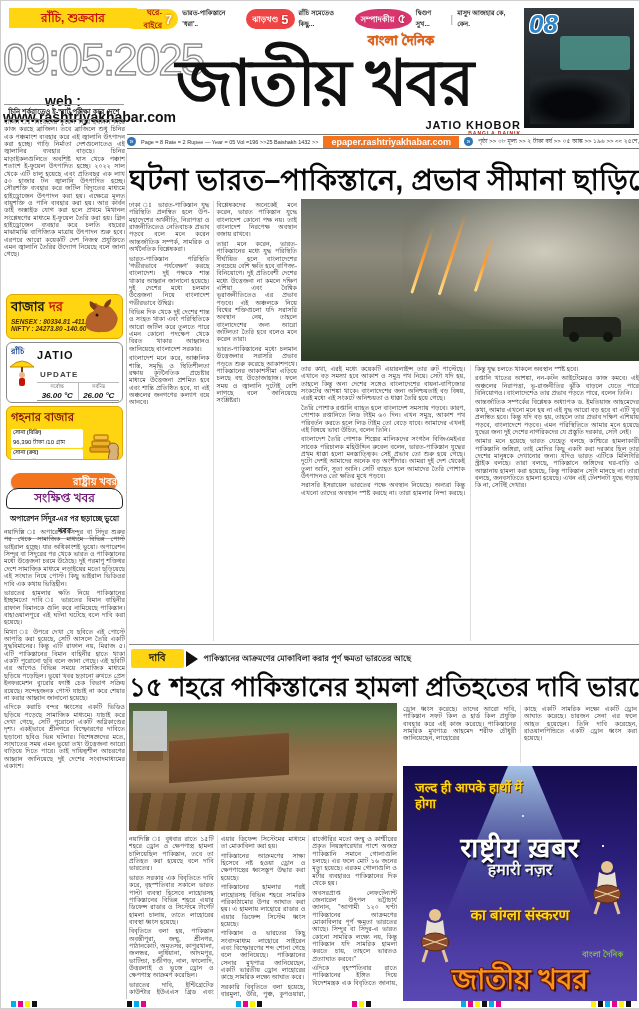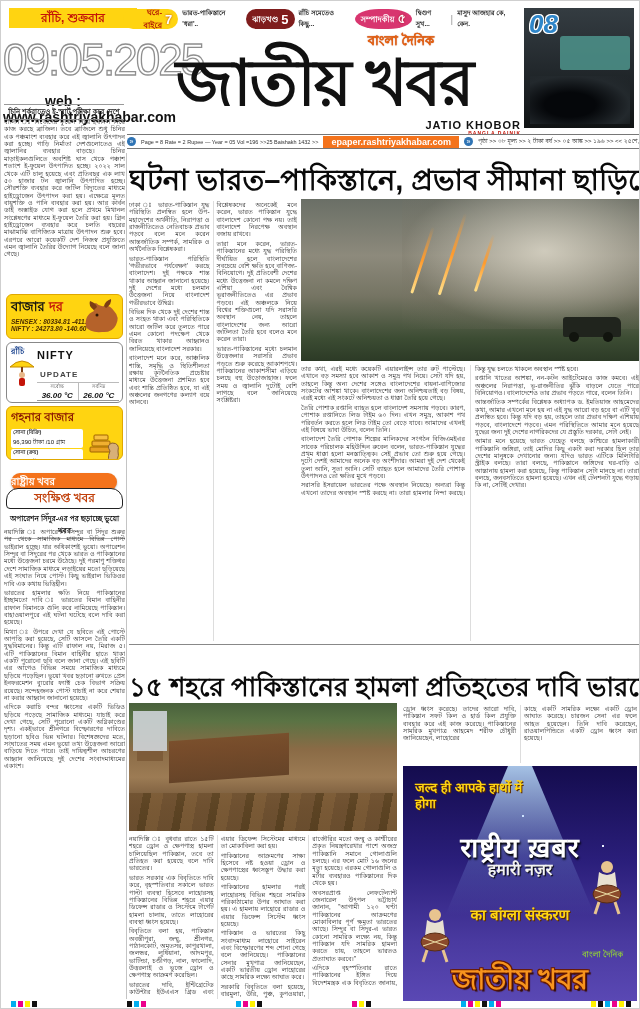--- a/index.html
+++ b/index.html
@@ -15,21 +15,21 @@
              font-size:44px; font-weight:200; color:rgba(255,255,255,.1); line-height:66px;
              -webkit-text-stroke:1.3px #8f8f8f; letter-spacing:-2px; }
   .webline { position:absolute; left:2px; top:92px; width:120px; text-align:center;
              font-size:14px; font-weight:bold; color:#111; }
   .teasers { position:absolute; left:122px; top:7px; width:396px; height:22px; display:flex;
              align-items:center; gap:4px; }
   .badge { height:20px; display:flex; align-items:center; padding:0 6px; border-radius:10px; gap:3px; }
   .badge .bl { font-size:8px; font-weight:bold; }
   .badge .bn { font-size:13px; font-weight:bold; color:#fff; text-shadow:0 0 2px rgba(150,0,0,.8); }
   .badge-y { background:#ffd411;text-align:right; } .badge-y .bl{ color:#b01205; }
-  .badge-b { background:#7f1d1d; border-radius:10px; } .badge-b .bl{ color:#fff; }
+  .badge-b { background:#ef4444; border-radius:10px; } .badge-b .bl{ color:#fff; }
   .badge-p { background:#d8356f; border-radius:50% 50% 50% 50%/60% 60% 60% 60%; } .badge-p .bl{ color:#fff; }
   .tsr-txt { font-size:6.5px; color:#222; font-weight:bold; }
   .tsr-sep { color:#999; font-size:10px; }
   .tagline { position:absolute; left:300px; top:30px; width:200px; text-align:center;
              font-size:13px; font-weight:bold; color:#e8610f; text-shadow:0 0 1px #a33000; }
   .masthead { position:absolute; left:126px; top:38px; width:394px; height:88px; text-align:center;
               font-size:64px; font-weight:bold; color:#111; line-height:88px; letter-spacing:-2px;
               overflow:hidden; white-space:nowrap; }
   .latin-title { position:absolute; left:380px; top:118px; width:140px; text-align:right;
                  font-size:11px; font-weight:bold; color:#111; letter-spacing:1px; }
@@ -81,25 +81,25 @@
             border-top:1px solid #999; padding:1px 0; }
   .box-gohona { top:405px; height:54px; background:#ffd411; border:1px solid #e0a800; padding:2px 4px; }
   .box-gohona .ttl { font-size:11.5px; font-weight:bold; color:#8a1500; }
   .grow { background:#fff; border-radius:2px; margin-top:1px; padding:0 2px; width:72px; }
   .grow .gl { font-size:5.5px; font-weight:bold; color:#333; }
   .grow .gv { font-size:6px; color:#111; }
   .grow-full { width:108px; font-size:6.2px; font-weight:bold; color:#111; background:#fff;
                border-radius:2px; margin-top:1px; padding:1px 2px; }
   .goldart { position:absolute; right:2px; top:14px; }
   .pill { position:absolute; left:10px; top:472px; width:106px; height:18px; background:#f4731c;
-          border-radius:10px; color:#fff; font-weight:bold; font-size:10px; text-align:left;
+          border-radius:10px; color:#fff; font-weight:bold; font-size:10px; text-align:right;
           line-height:18px; box-shadow:0 1px 2px rgba(0,0,0,.3); }
   .songkhipto { position:absolute; left:5px; top:487px; width:117px; height:21px; background:#fff;
                 border:1.5px solid #222; border-radius:12px 12px 4px 4px; text-align:center;
-                font-size:12px; font-weight:bold; color:#c2410c; line-height:19px; }
+                font-size:12px; font-weight:bold; color:#701a75; line-height:19px; }
   .sb-news-headline { position:absolute; left:3px; top:512px; width:121px; font-size:7.3px; font-weight:bold;
                       color:#111; text-align:center; border-bottom:1px solid #aaa; padding-bottom:1px; }
   .sb-news-body { position:absolute; left:3px; top:527px; width:121px; height:468px; }
 
   
   .headline1 { position:absolute; left:128px; top:156px; width:510px; height:40px; font-size:29px;
                font-weight:bold; color:#0a0a0a; text-align:center; white-space:nowrap; overflow:hidden; }
   .a1-left { position:absolute; left:128px; top:200px; width:168px; height:440px;
              columns:2; column-gap:7px; column-rule:1px solid #ddd; }
   .photo1 { position:absolute; left:300px; top:198px; width:338px; height:162px; overflow:hidden;
@@ -243,21 +243,21 @@
 
   <div class="sbox box-para">
     <span class="city">রাঁচি</span>
     <svg class="umbrella" width="26" height="34" viewBox="0 0 26 34">
       <path d="M1 12 Q13 0 25 12 Z" fill="#ffd411" stroke="#c48a00"></path>
       <rect x="12" y="12" width="2" height="14" fill="#7c3e14"></rect>
       <circle cx="13" cy="20" r="3" fill="#e8b88a"></circle>
       <rect x="10" y="23" width="6" height="8" rx="2" fill="#c41408"></rect>
     </svg>
     <div>
-      <span class="para-t">NIFTY</span>
+      <span class="para-t">JATIO</span>
       <span class="para-u">UPDATE</span>
     </div>
     <div class="temps">
       <div>
         <div class="lb">সর্বোচ্চ</div>
         <div class="vl">36.00 °C</div>
       </div>
       <div style="border-left:1px solid #bbb;">
         <div class="lb">সর্বনিম্ন</div>
         <div class="vl">26.00 °C</div>
@@ -321,20 +321,25 @@
     <p>তৈরি পোশাক রপ্তানি ব্যাহত হলে বাংলাদেশ সমস্যায় পড়বে। কারণ, পোশাক রপ্তানিতে লিড টাইম ৬০ দিন। এখন সমুদ্র, আকাশ পথ পরিবর্তন করতে হলে লিড টাইম তো বেড়ে যাবে। আমাদের এখনই এই বিষয়ে ভাবা উচিত, বলেন তিনি।</p>
     <p>বাংলাদেশ তৈরি পোশাক শিল্পের মালিকদের সংগঠন বিজিএমইএর সাবেক পরিচালক মহিউদ্দিন রুবেল বলেন, ভারত-পাকিস্তান যুদ্ধের প্রথম ধাক্কা হলো মনস্তাত্ত্বিক। সেই প্রভাব তো শুরু হয়ে গেছে। দুটো দেশই আমাদের অনেক বড় অংশীদার। আমরা দুই দেশ থেকেই তুলা আনি, সুতা আনি। সেটি ব্যাহত হলে আমাদের তৈরি পোশাক উৎপাদনও তো ক্ষতির মুখে পড়বে।</p>
     <p>সরাসরি ইসরায়েল ভারতের পক্ষে অবস্থান নিয়েছে। অন্যরা কিন্তু এখনো তাদের অবস্থান স্পষ্ট করছে না। তারা হামলার নিন্দা করছে। কিন্তু যুদ্ধ চলতে থাকলে অবস্থান স্পষ্ট হবে।</p>
     <p>রপ্তানি খাতের আশঙ্কা, নন-কটন আইটেমেরও কাজ কমবে। এই অঞ্চলের নিরাপত্তা, ভূ-রাজনীতির ঝুঁকি বাড়লে যেতে পারে বিনিয়োগও। বাংলাদেশেও তার প্রভাব পড়তে পারে, বলেন তিনি।</p>
     <p>আন্তর্জাতিক সম্পর্কের বিশ্লেষক অধ্যাপক ড. ইমতিয়াজ আহমেদের কথা, আমার এখনো মনে হয় না এই যুদ্ধ আরো বড় হবে বা এটি খুব প্রলম্বিত হবে। কিন্তু যদি বড় হয়, তাহলে তার প্রভাব দক্ষিণ এশিয়ায় পড়বে, বাংলাদেশে পড়বে। এমন পরিস্থিতিতে আমার মনে হয়েছে যুদ্ধের জন্য দুই দেশের নাগরিকদের যে প্রস্তুতি দরকার, সেটা নেই।</p>
     <p>আমার মনে হয়েছে ভারত যেহেতু বলছে কাশ্মিরে হামলাকারী পাকিস্তানি জঙ্গিরা, তাই মোদির কিছু একটা করা দরকার ছিল তার দেশের মানুষকে দেখানোর জন্য। যদিও ভারত এটিকে মিলিটারি স্ট্রাইক বলছে। তারা বলছে, পাকিস্তানে জঙ্গিদের ঘর-বাড়ি ও আস্তানায় হামলা করা হয়েছে, কিন্তু পাকিস্তান সেটা মানছে না। তারা বলছে, জনবসতিতে হামলা হয়েছে। এখন এই টেনশনটা যুদ্ধে গড়ায় কি না, সেটিই দেখার।</p>
   </div>
 
   <div class="divider"></div>
 
+  <div class="kicker">
+    <span class="kbox">দাবি</span>
+    <span class="karrow"></span>
+    <span class="ktxt">পাকিস্তানের আক্রমণের মোকাবিলা করার পূর্ণ ক্ষমতা ভারতের আছে</span>
+  </div>
   <div class="headline2">১৫ শহরে পাকিস্তানের হামলা প্রতিহতের দাবি ভারতের</div>
 
   <div class="photo2">
     <div class="house"></div>
     <div class="wall"></div>
     <div class="rubble"></div>
   </div>
 
   <div class="a2-right smallbody">
     <p>ড্রোন ধ্বংস করেছে। তাদের আরো দাবি, পাকিস্তান সফট কিল ও হার্ড কিল প্রযুক্তি ব্যবহার করে এই কাজ করেছে। পাকিস্তানের সামরিক মুখপাত্র আহমেদ শরীফ চৌধুরী জানিয়েছেন, লাহোরের</p>

